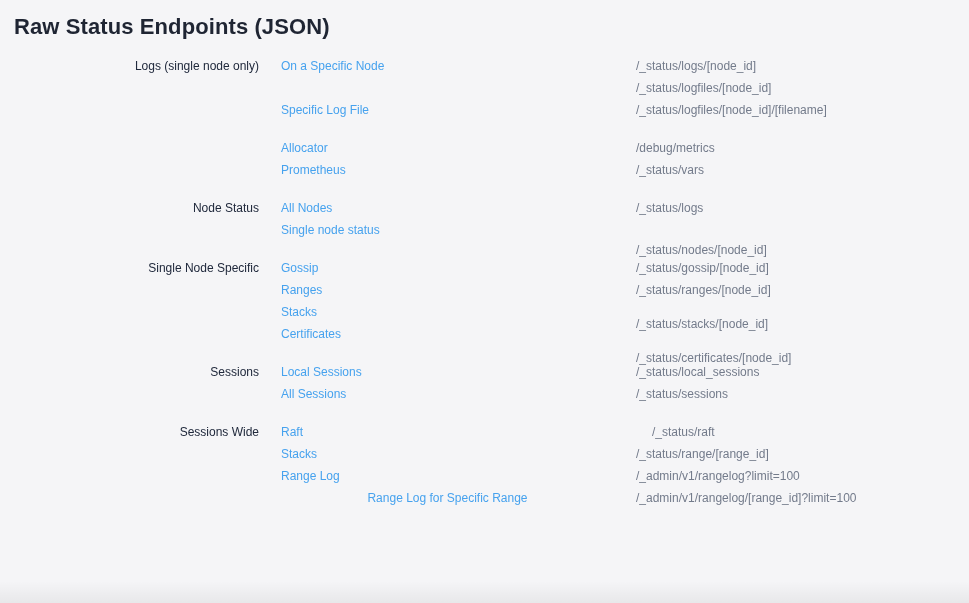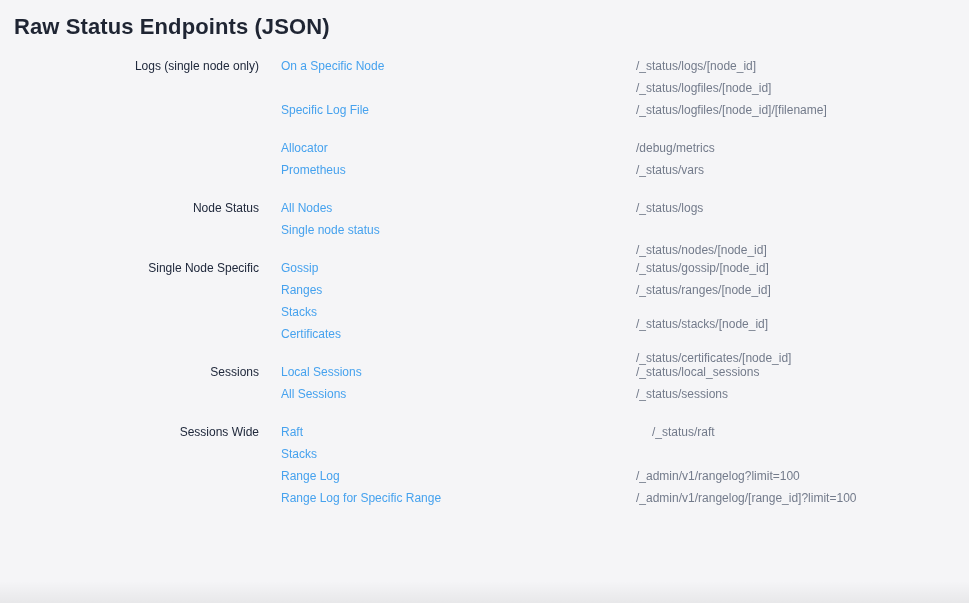--- a/index.html
+++ b/index.html
@@ -112,20 +112,21 @@
         <a class="endpoint-link" style="grid-row: 1;">Local Sessions</a>
         <div class="endpoint-path" style="grid-row: 1;">/_status/local_sessions</div>
         <a class="endpoint-link" style="grid-row: 2;">All Sessions</a>
         <div class="endpoint-path" style="grid-row: 2;">/_status/sessions</div>
       </div>
       <div class="section">
         <div class="cat-label">Sessions Wide</div>
         <a class="endpoint-link" style="grid-row: 1;">Raft</a>
         <div class="endpoint-path" style="grid-row: 1; margin-left: 16px;">/_status/raft</div>
         <a class="endpoint-link" style="grid-row: 2;">Stacks</a>
+        <div class="endpoint-path" style="grid-row: 2;">/_status/range/[range_id]</div>
         <a class="endpoint-link" style="grid-row: 3;">Range Log</a>
         <div class="endpoint-path" style="grid-row: 3;">/_admin/v1/rangelog?limit=100</div>
-        <a class="endpoint-link" style="grid-row: 4;">Range Log for Specific Range</a>
+        <a class="endpoint-link" style="grid-row: 4; text-align: center;">Range Log for Specific Range</a>
         <div class="endpoint-path" style="grid-row: 4;">/_admin/v1/rangelog/[range_id]?limit=100</div>
       </div>
     </div>
 </div>
 <div class="bottom-shade"></div>
 
 </body></html>

